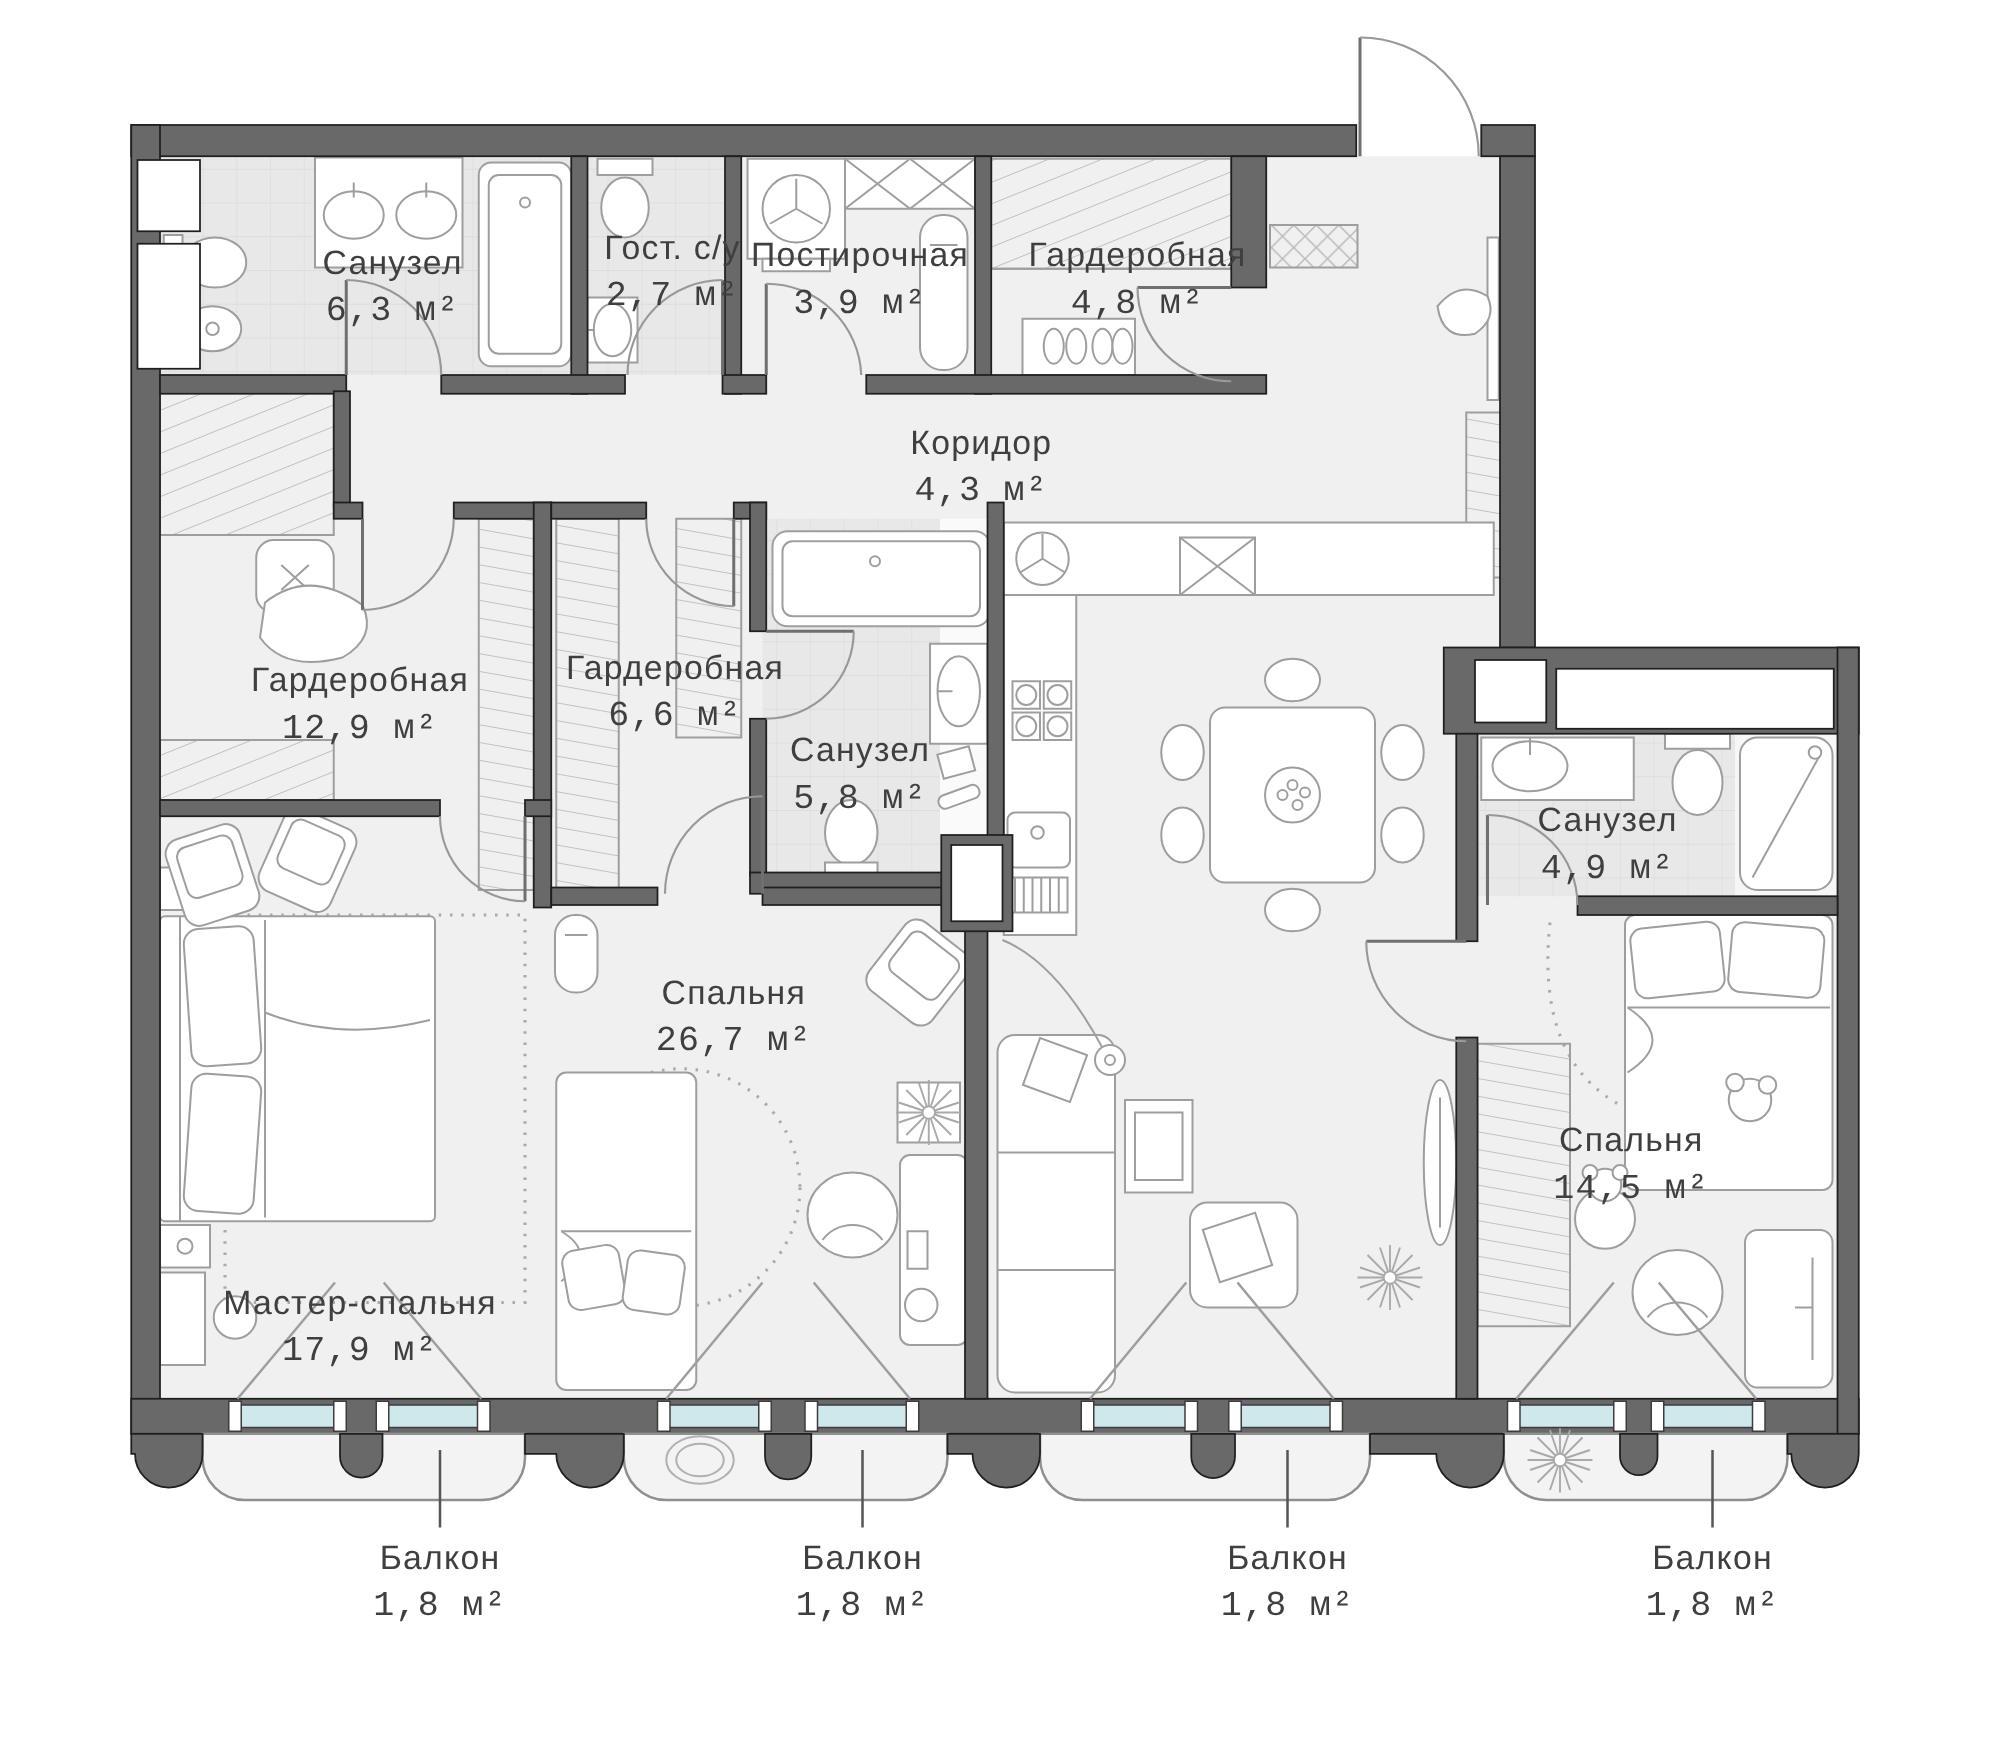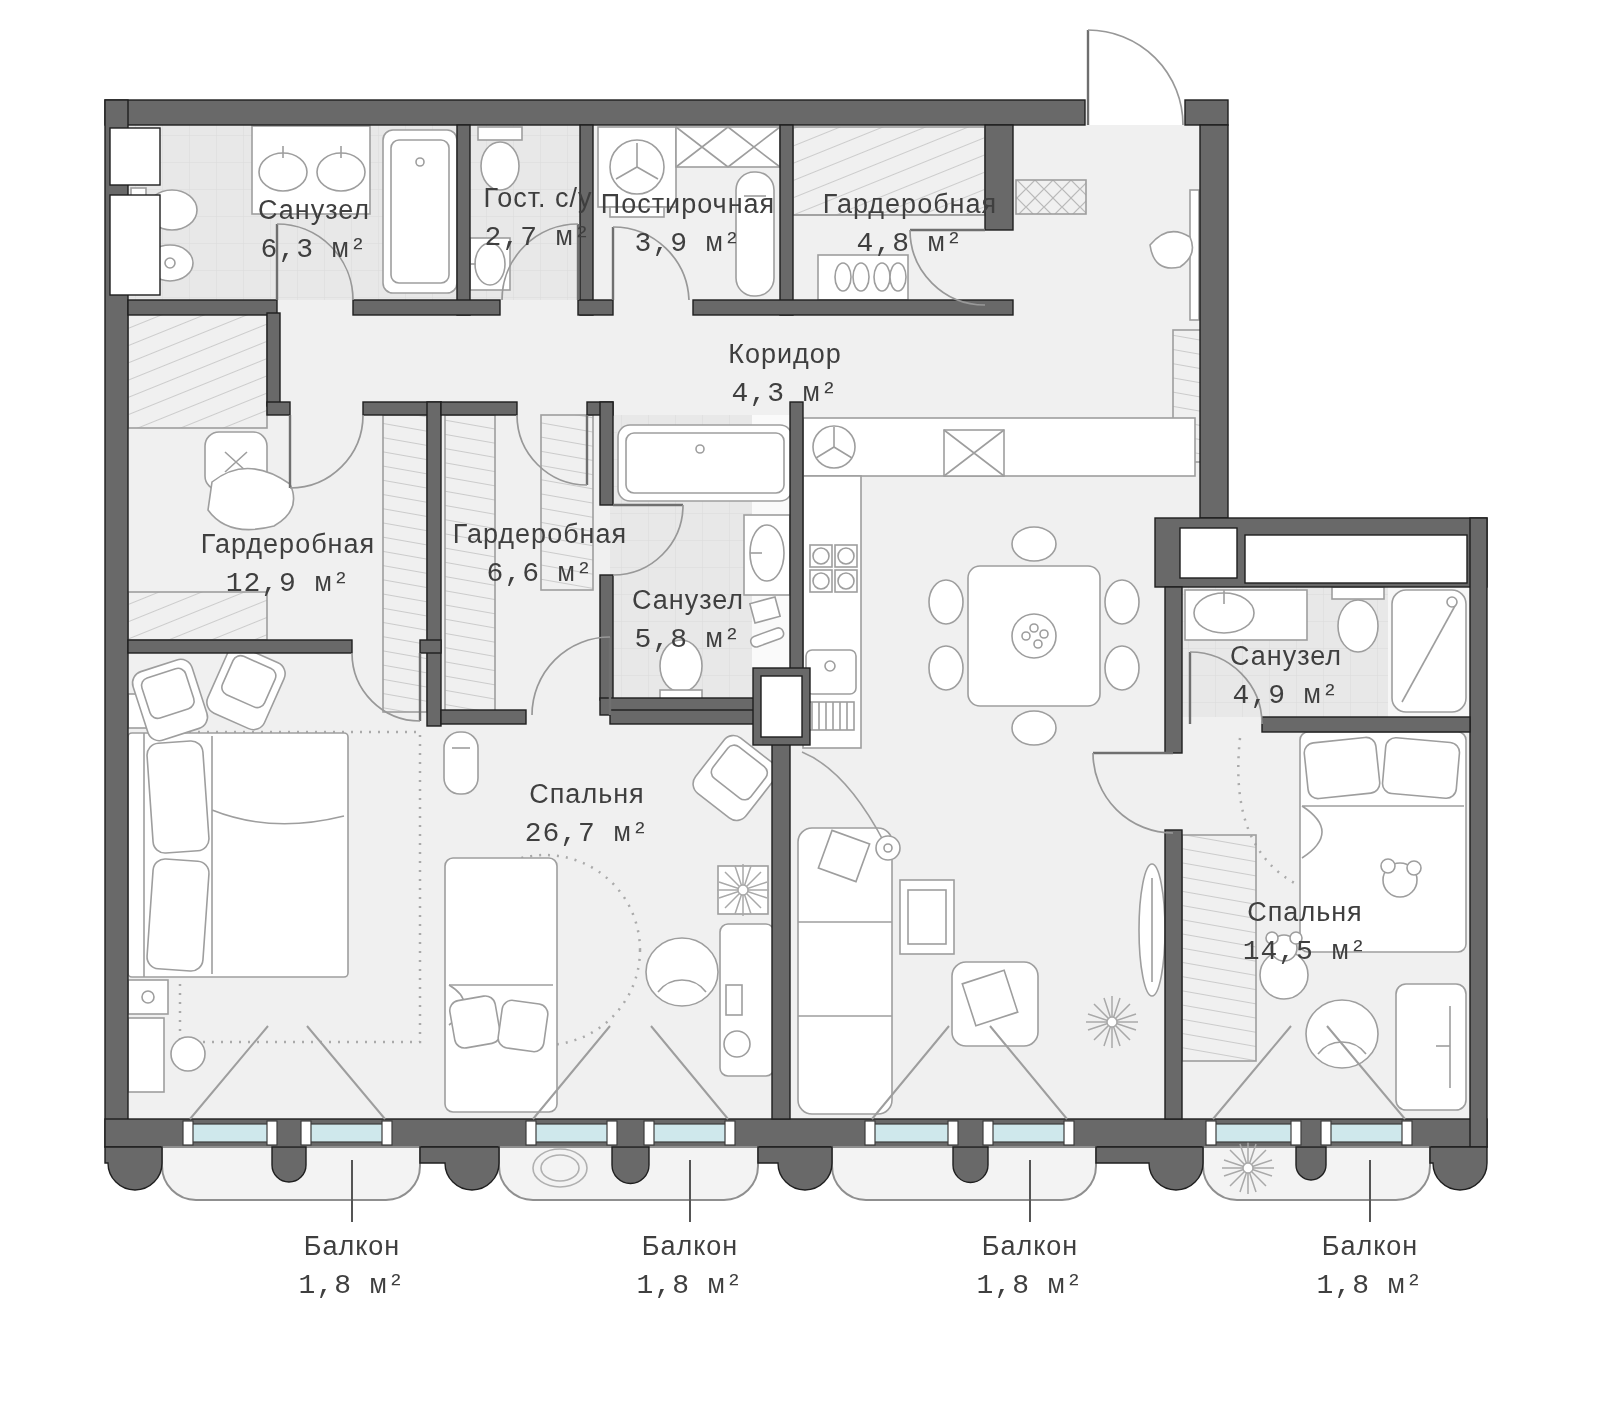--- a/index.html
+++ b/index.html
@@ -440,20 +440,24 @@
       <div class="ar">5,8 м²</div>
     </div>
 <div class="room-label" style="left:1286px;top:638px">
       <div class="nm">Санузел</div>
       <div class="ar">4,9 м²</div>
     </div>
 <div class="room-label" style="left:587px;top:776px">
       <div class="nm">Спальня</div>
       <div class="ar">26,7 м²</div>
     </div>
+<div class="room-label" style="left:288px;top:1024px">
+      <div class="nm">Мастер-спальня</div>
+      <div class="ar">17,9 м²</div>
+    </div>
 <div class="room-label" style="left:1305px;top:894px">
       <div class="nm">Спальня</div>
       <div class="ar">14,5 м²</div>
     </div>
 
 <div class="room-label" style="left:352px;top:1228px">
       <div class="nm">Балкон</div>
       <div class="ar">1,8 м²</div>
     </div>
 <div class="room-label" style="left:690px;top:1228px">

